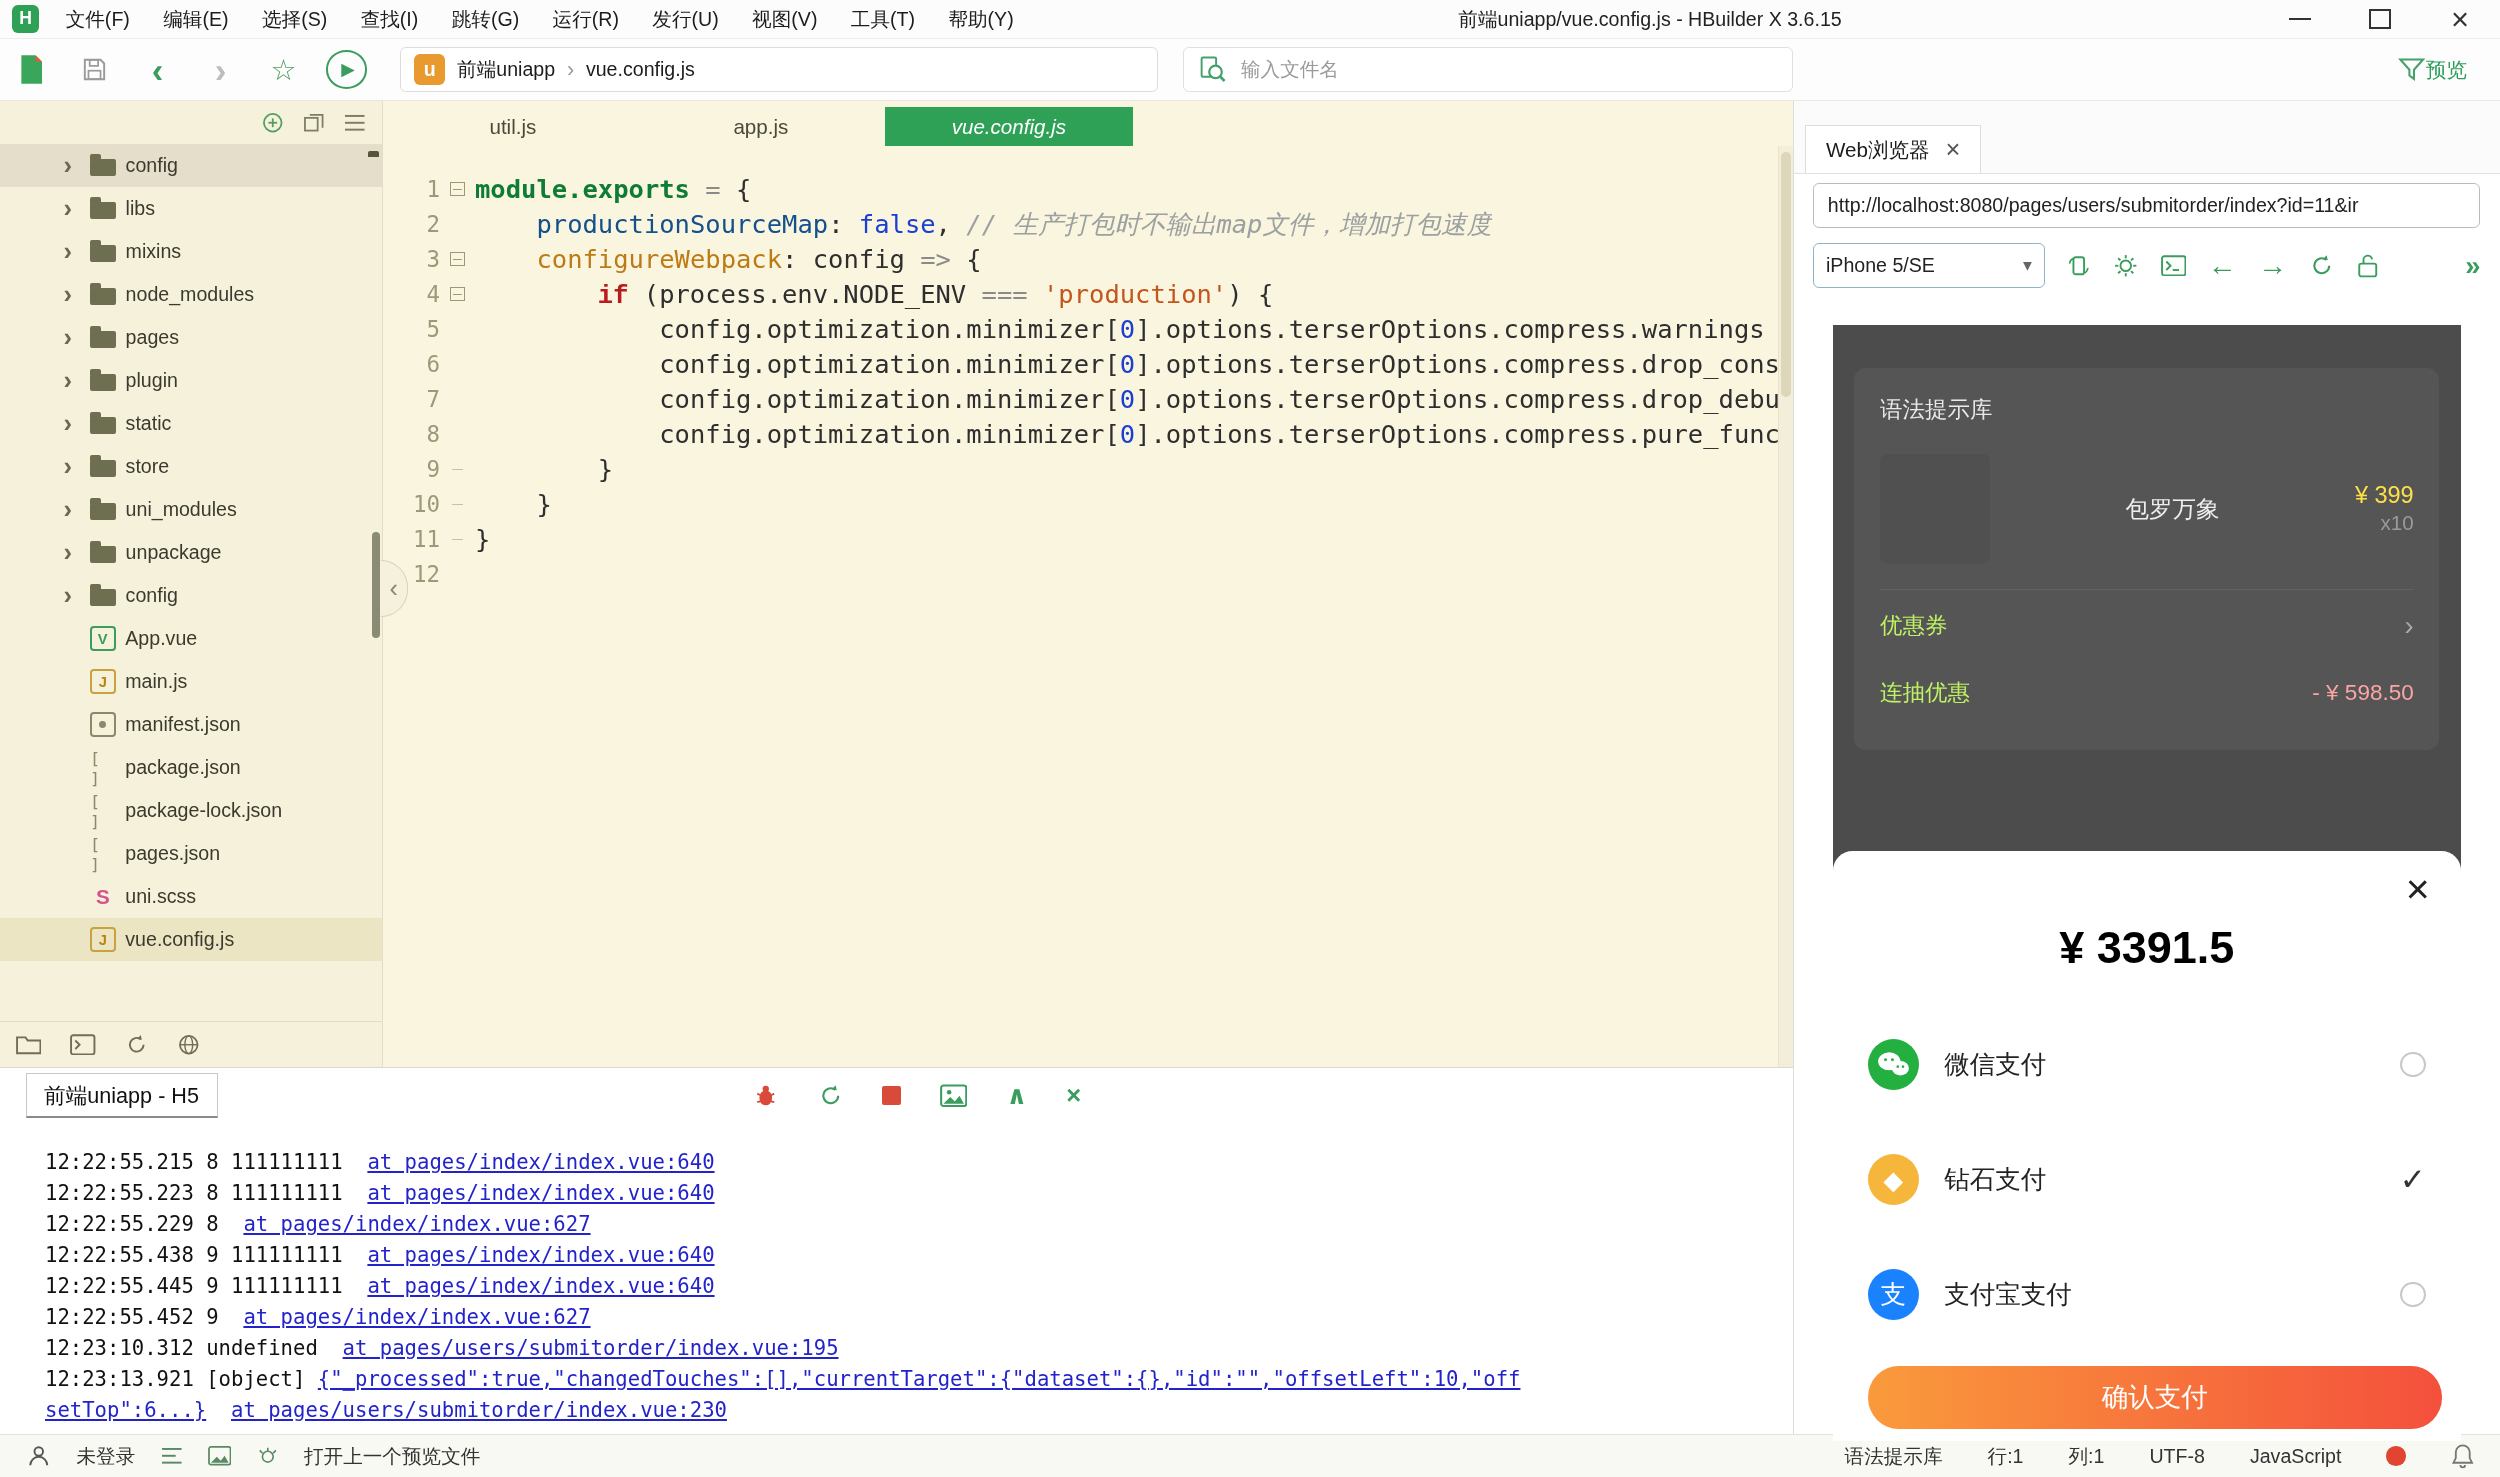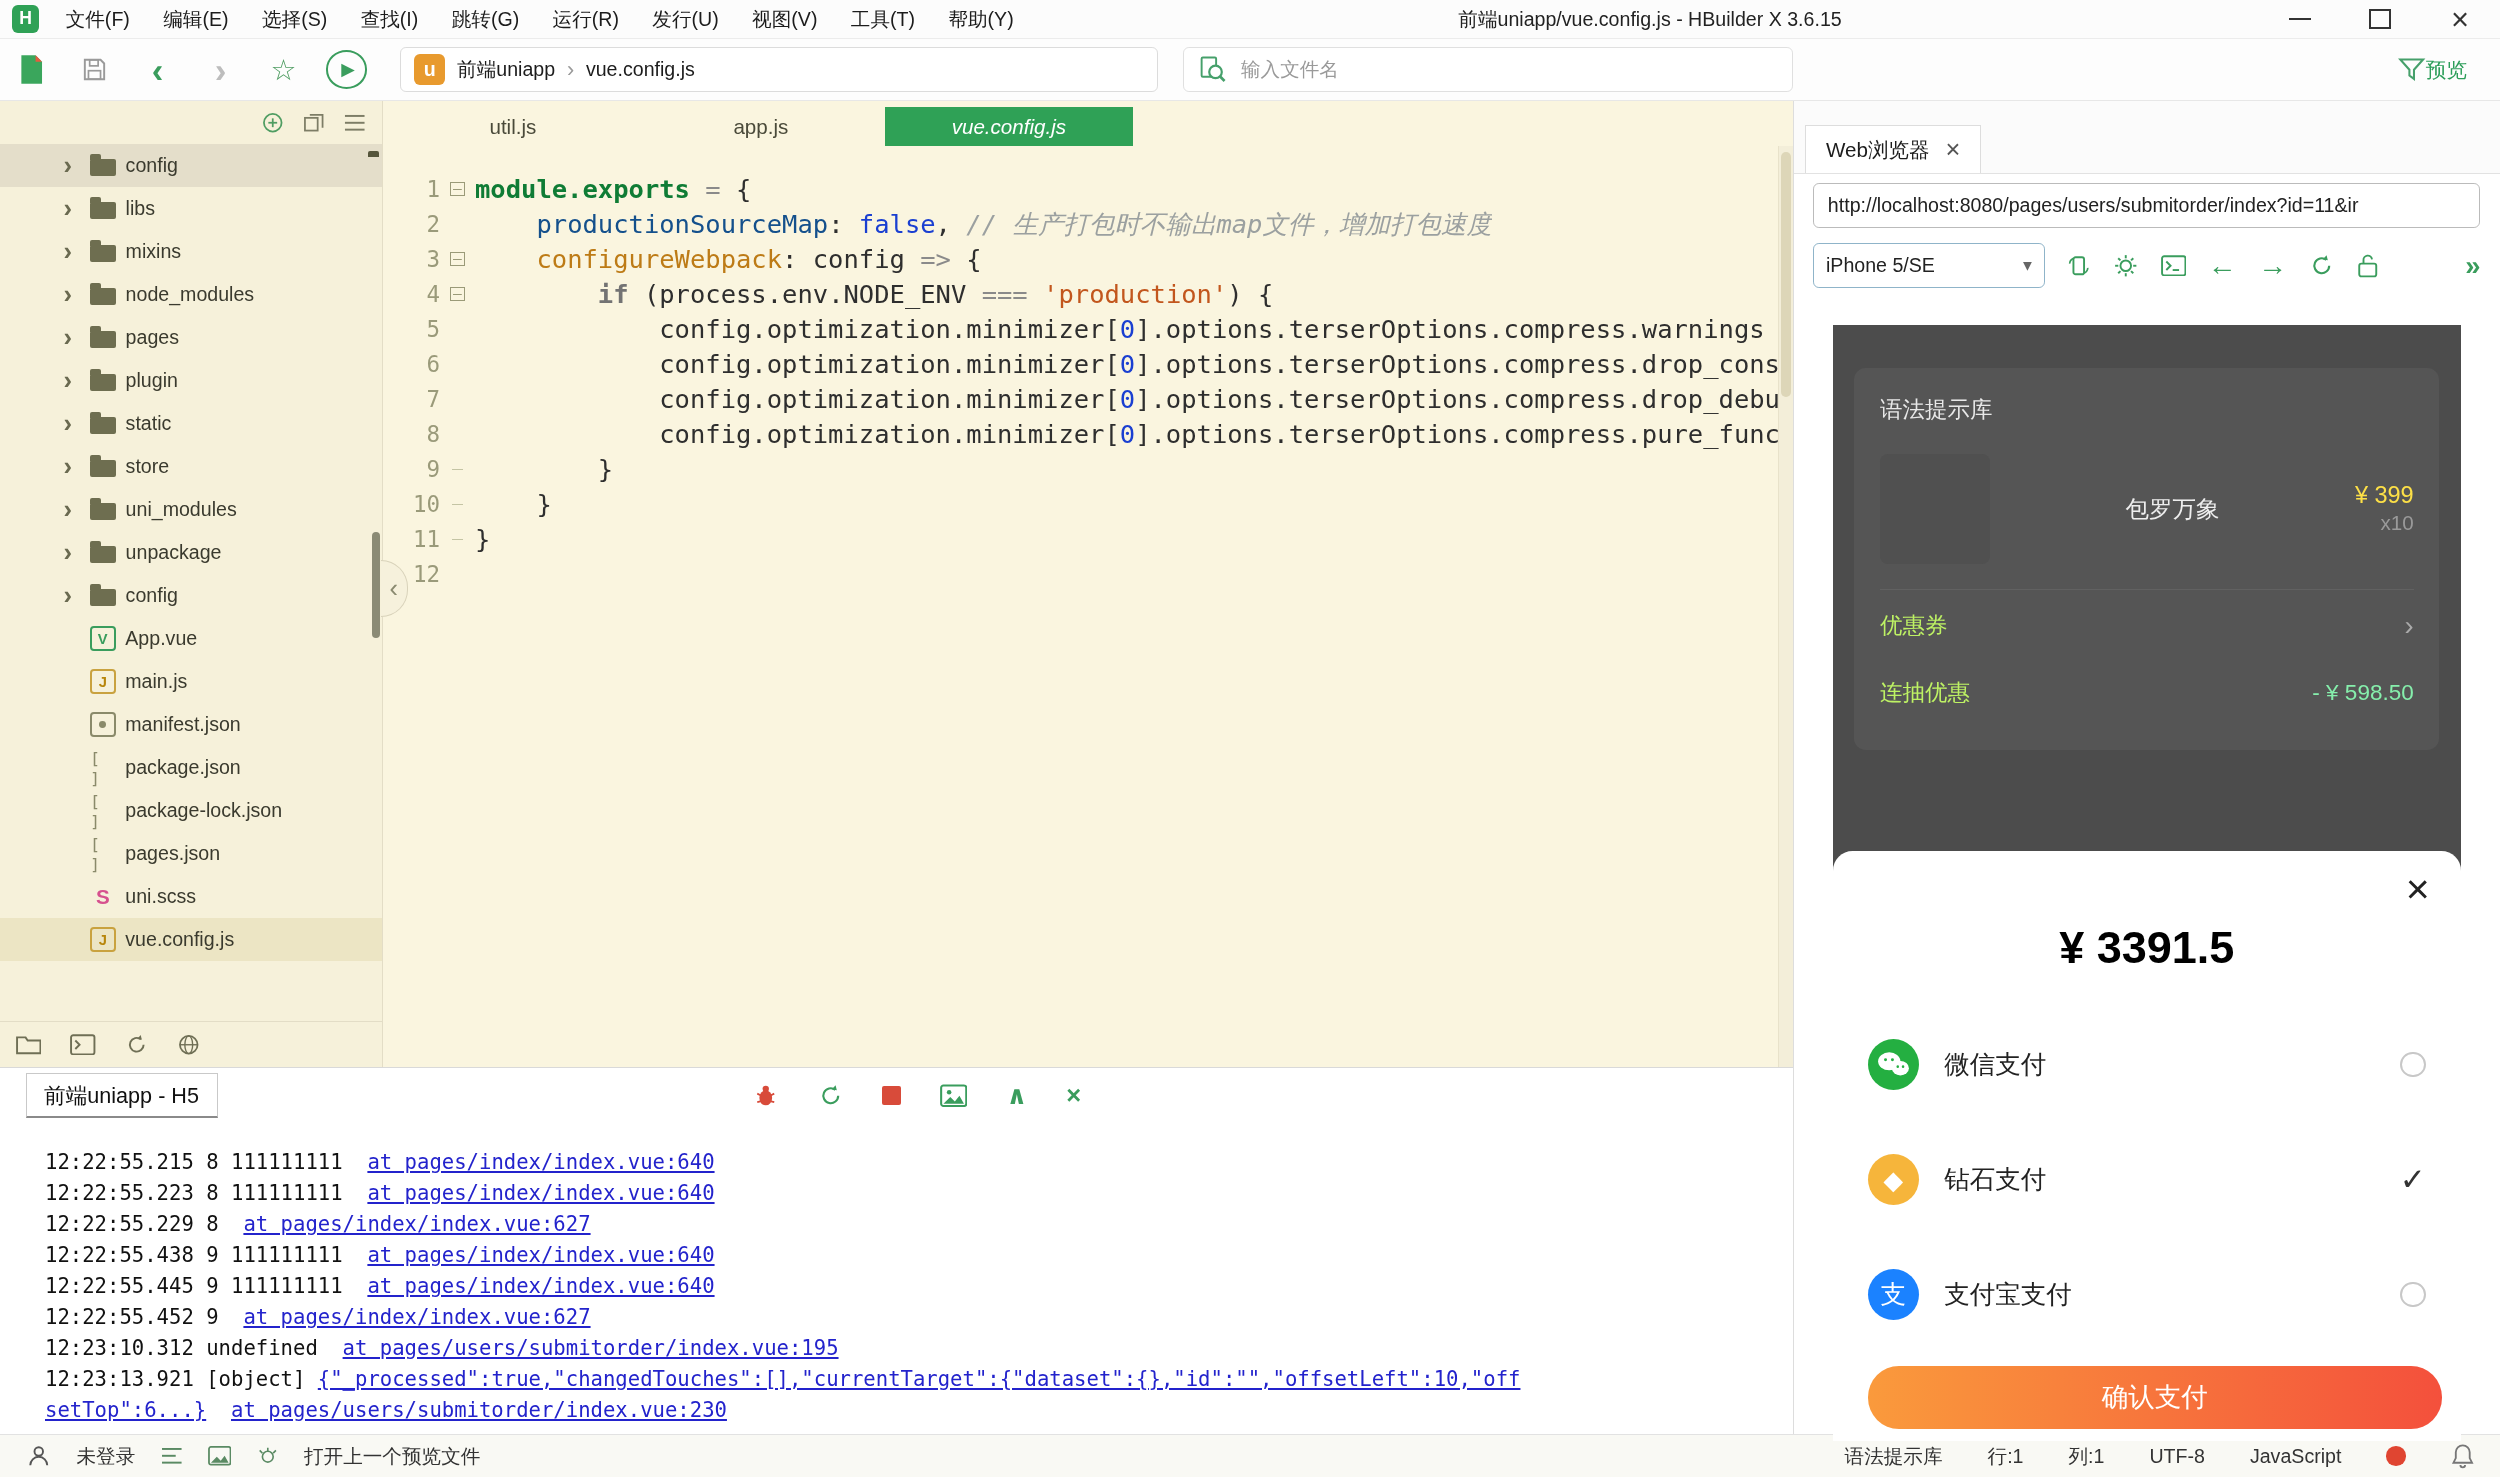--- a/index.html
+++ b/index.html
@@ -83,21 +83,21 @@
   .etab.active{background:#2fa156;color:#fff;font-style:italic;}
   .code{flex:1;font-family:"DejaVu Sans Mono",monospace;font-size:25.5px;line-height:35px;overflow:hidden;padding-top:25.5px;}
   .cline{display:flex;height:35px;white-space:pre;}
   .ln{flex:0 0 57px;text-align:right;color:#9a9a7a;font-size:22.5px;}
   .fold{flex:0 0 35px;display:flex;align-items:center;justify-content:center;}
   .fold.box::before{content:"";width:14.7px;height:14.7px;border:1px solid #9a9a78;box-sizing:border-box;
        background:linear-gradient(#9a9a78,#9a9a78) center/8.8px 1px no-repeat;}
   .fold.end::before{content:"";width:11.8px;height:1px;background:#c4c4a4;}
   .ltext{overflow:hidden;white-space:pre;}
   .tk-def{color:#0f7c35;font-weight:bold;}
-  .tk-kw{color:#737373;font-weight:bold;}
+  .tk-kw{color:#b91c1c;font-weight:bold;font-family:Liberation Mono, monospace;}
   .tk-prop{color:#14508c;}
   .tk-atom{color:#1a3fd1;}
   .tk-str{color:#c2561d;}
   .tk-attr{color:#bd7b16;}
   .tk-op{color:#8a8a8a;}
   .tk-plain{color:#2e2e2e;}
   .tk-comment{color:#9ba0a0;font-style:italic;}
   .escroll{position:absolute;right:0;top:45px;bottom:0;width:13.7px;background:#f3eed9;border-left:1px solid #e8e2ca;}
   .ethumb{position:absolute;top:5.9px;right:2px;width:9.8px;height:245px;background:#ddd6b8;border-radius:4.9px;}
   .collapse-handle{position:absolute;left:-2px;top:459px;width:25.5px;height:55px;border:1px solid #d8d2ba;
@@ -138,21 +138,21 @@
   .p-title{font-size:22.5px;color:#e8e8e8;}
   .p-prod{display:flex;align-items:center;margin-top:29px;}
   .p-img{width:110px;height:110px;background:#505050;border-radius:7.8px;flex:0 0 110px;}
   .p-name{flex:1;text-align:center;font-size:23.5px;color:#eee;}
   .p-pricecol{text-align:right;}
   .p-price{font-size:23.5px;color:#fde047;}
   .p-qty{font-size:20.6px;color:#9a9a9a;margin-top:2px;}
   .p-row{height:71px;display:flex;align-items:center;justify-content:space-between;border-top:1px solid #616161;margin-top:25.5px;}
   .p-row2{height:63px;display:flex;align-items:center;justify-content:space-between;}
   .p-chev{color:#aaa;font-size:27.4px;}
-  .p-red{color:#86efac;font-size:22.5px;}
+  .p-red{color:#fca5a5;font-size:22.5px;}
   .p-label{font-size:22.5px;color:#bef264;}
   .modal{position:absolute;left:0;right:0;bottom:0;height:590px;background:#fff;border-radius:19.6px 19.6px 0 0;
          color:#222;padding:0 35px;box-sizing:border-box;}
   .m-close{position:absolute;top:17.6px;right:31px;font-size:41px;font-weight:300;color:#222;line-height:1;}
   .m-amount{margin-top:71px;text-align:center;font-size:45px;font-weight:bold;color:#000;}
   .m-list{margin-top:33px;}
   .m-row{height:115px;display:flex;align-items:center;}
   .m-label{font-size:25.5px;color:#222;margin-left:25.5px;}
   .m-right{margin-left:auto;}
   .radio{width:25.5px;height:25.5px;border:2px solid #c8c8c8;border-radius:50%;box-sizing:border-box;display:block;}

